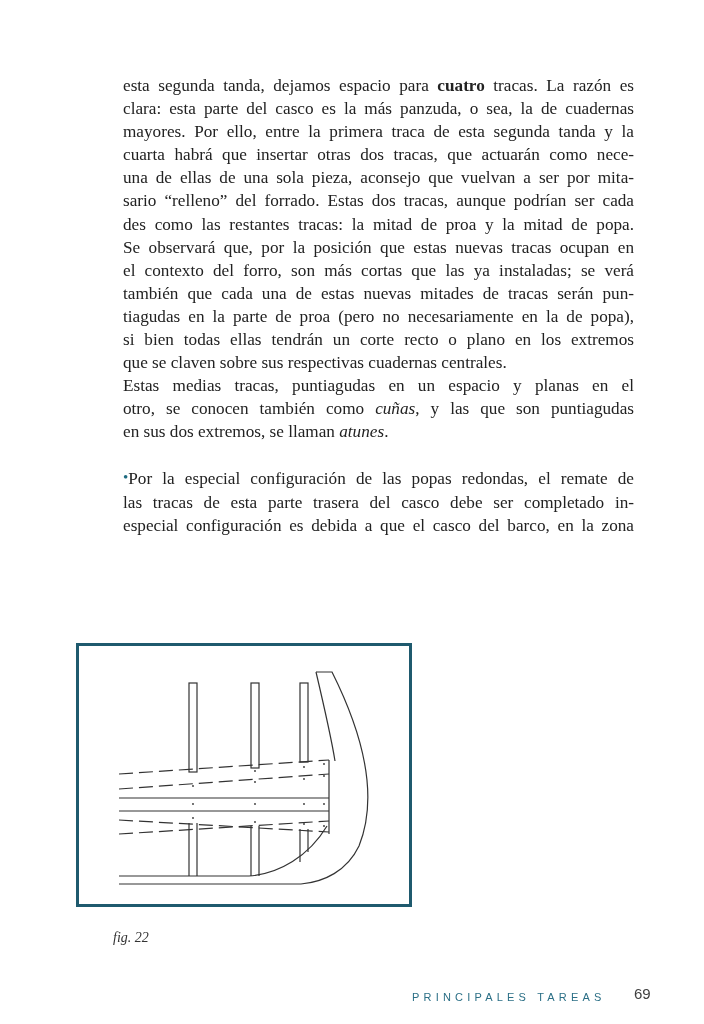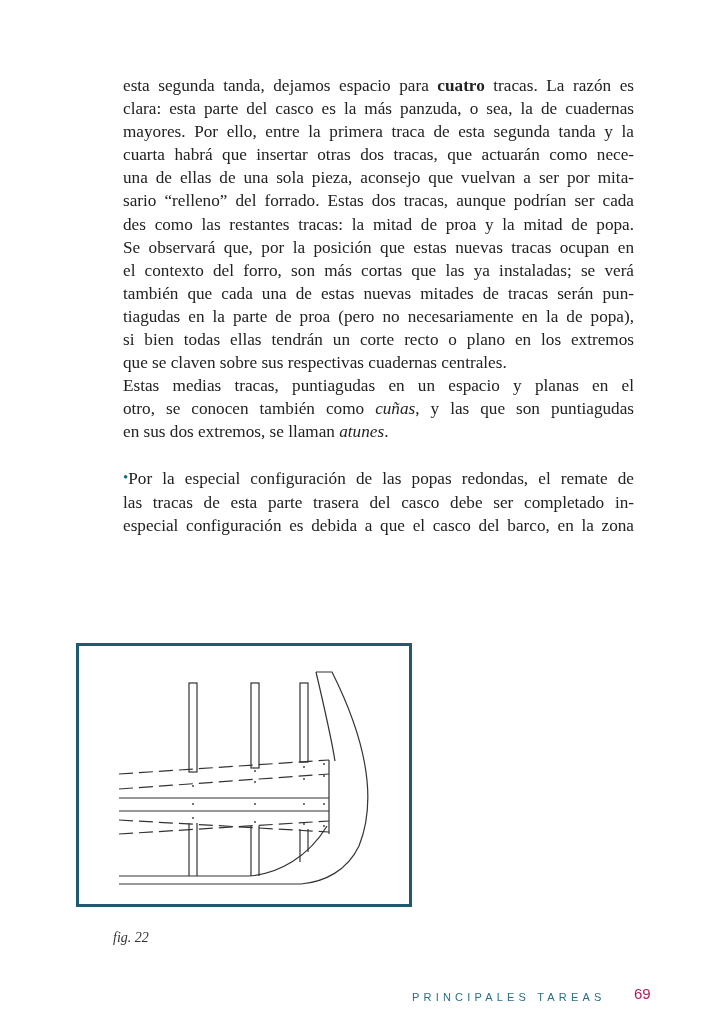--- a/index.html
+++ b/index.html
@@ -31,21 +31,21 @@
     position: absolute; left: 76px; top: 930px;
     font-style: italic; font-size: 14px; color: #333; margin-left: 37px;
   }
   .running-head {
     position: absolute; left: 412px; top: 991px;
     font-size: 11px; letter-spacing: 4.2px; color: #2b6f86;
     font-family: "Liberation Sans", "DejaVu Sans", sans-serif;
   }
   .page-number {
     position: absolute; left: 634px; top: 985px;
-    font-size: 15px; color: #be185d;
+    font-size: 15px; color: #404040;
     font-family: "Liberation Sans", "DejaVu Sans", sans-serif;
   }
 </style>
 </head>
 <body>
 
 <div class="text-block">
   <span class="line"><span>esta segunda tanda, dejamos espacio para </span><b>cuatro</b><span> tracas. La razón es</span></span>
   <span class="line">clara: esta parte del casco es la más panzuda, o sea, la de cuadernas</span>
   <span class="line">mayores. Por ello, entre la primera traca de esta segunda tanda y la</span>

